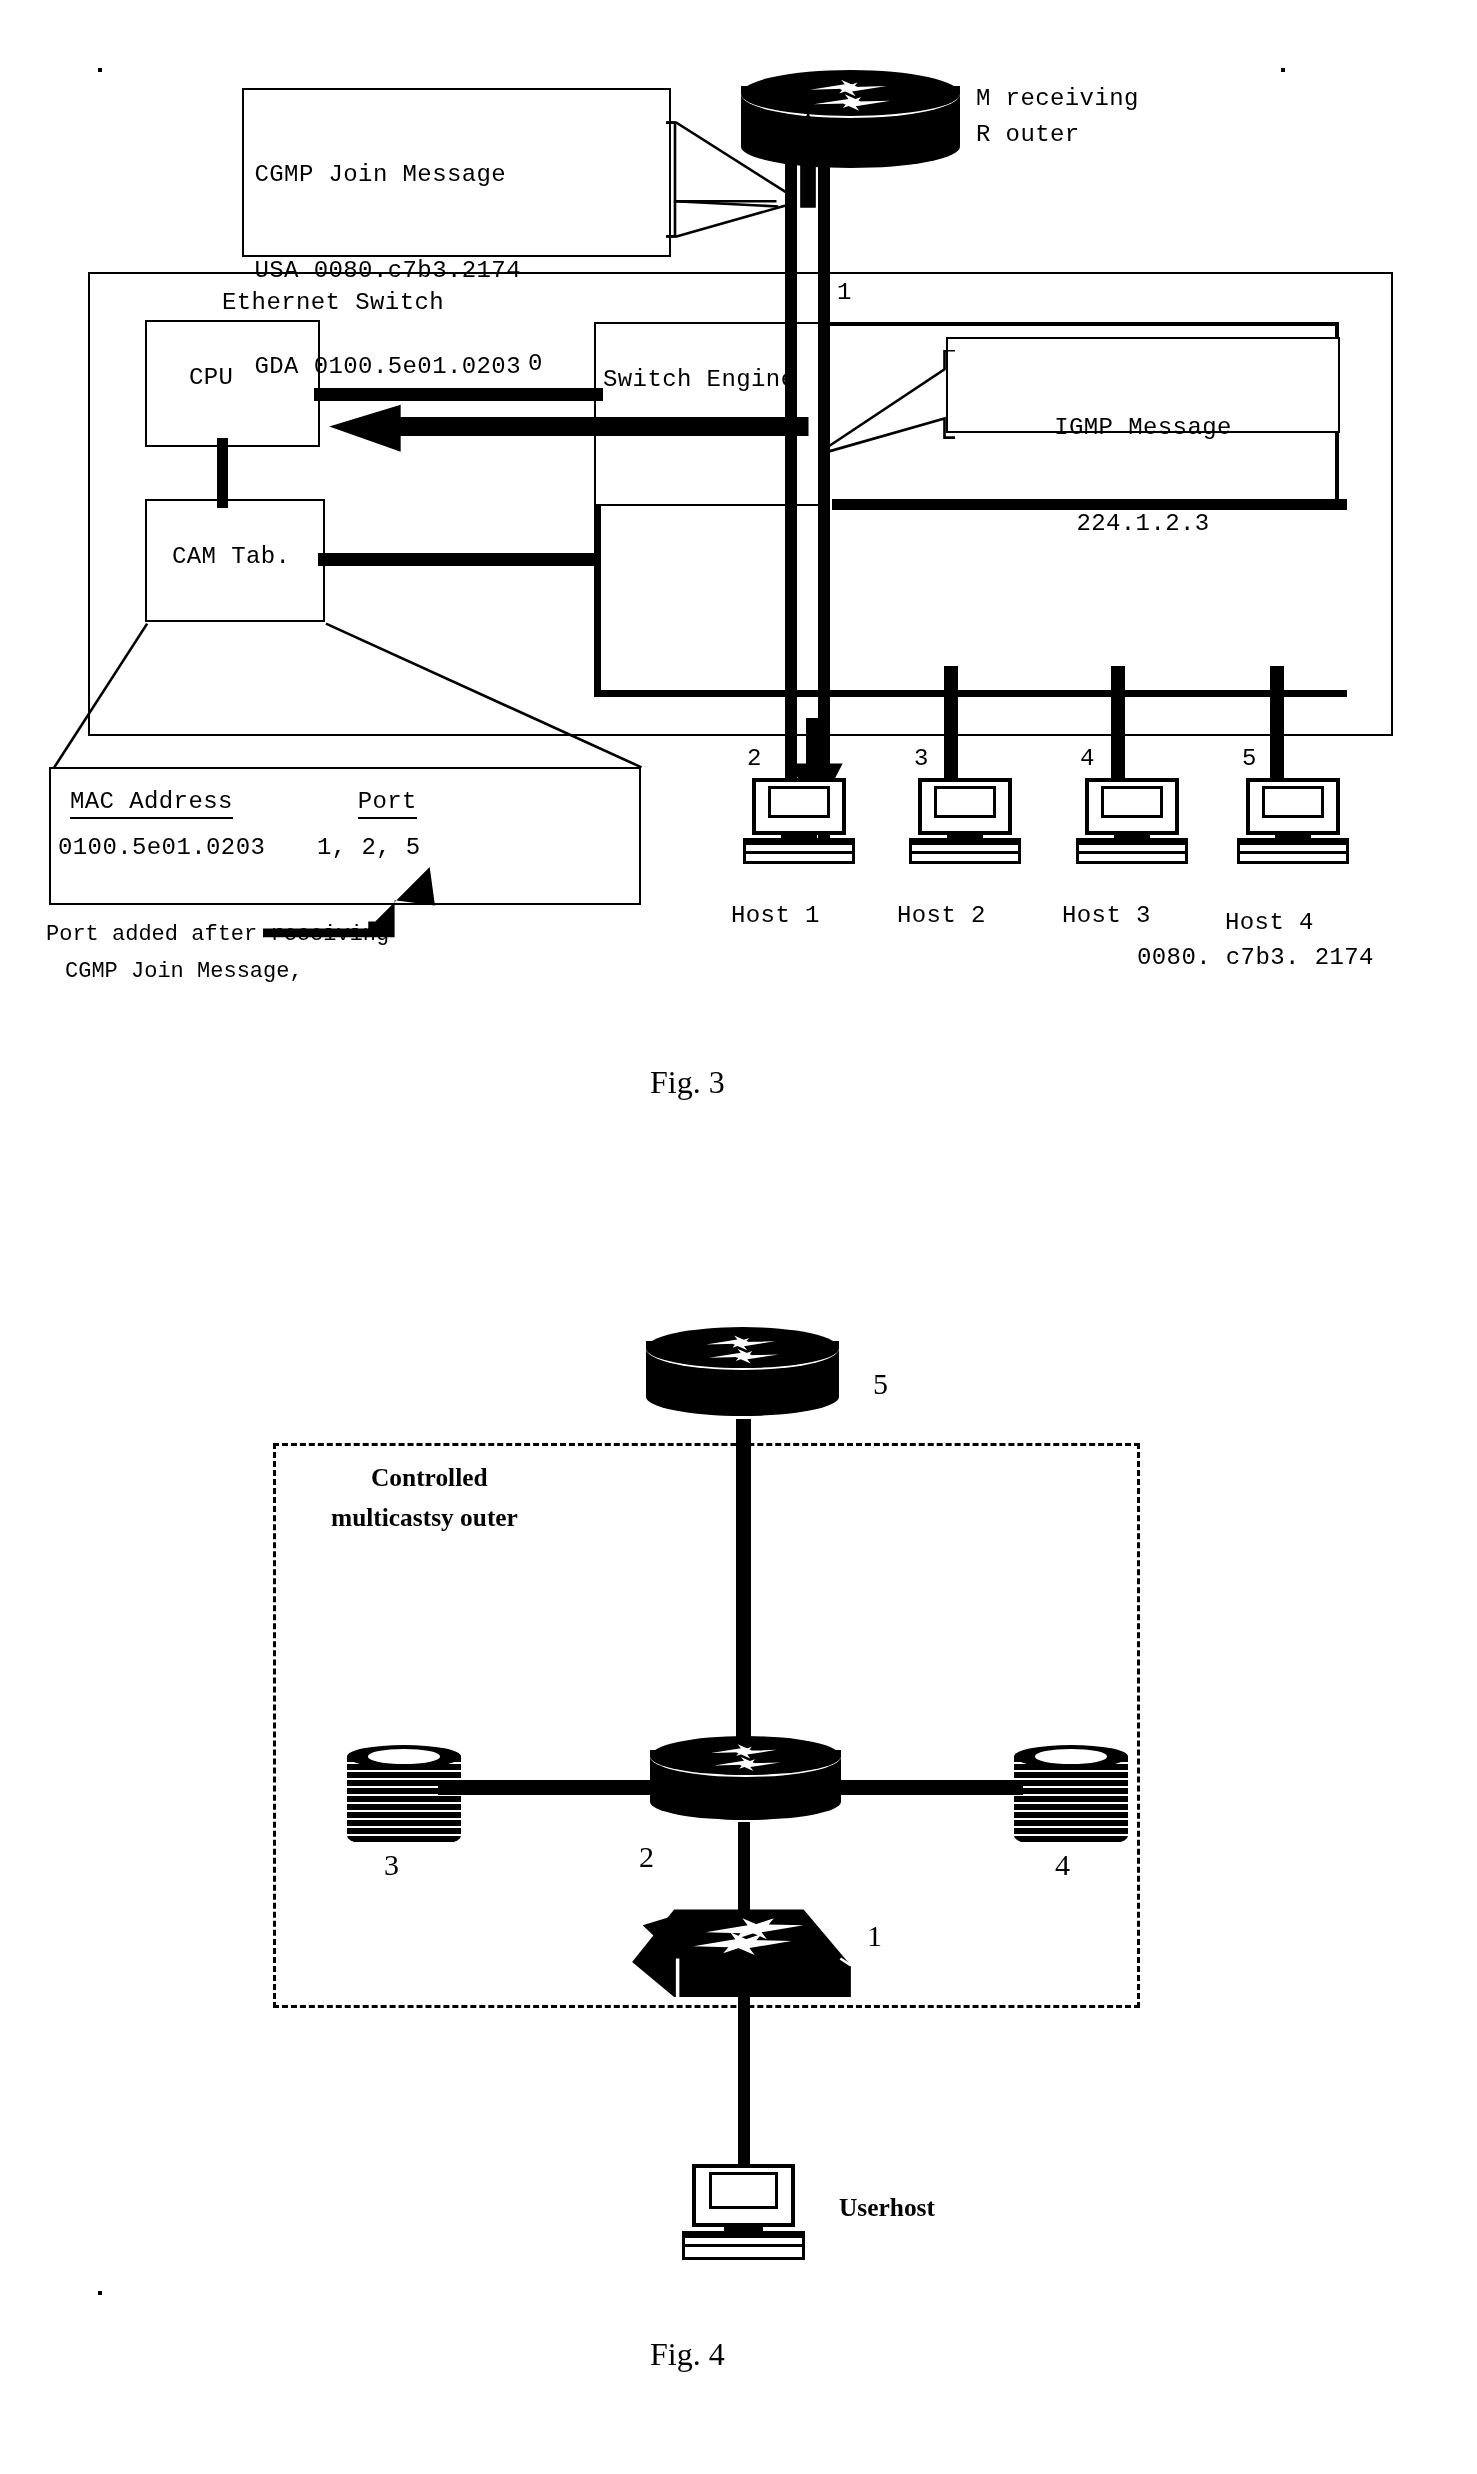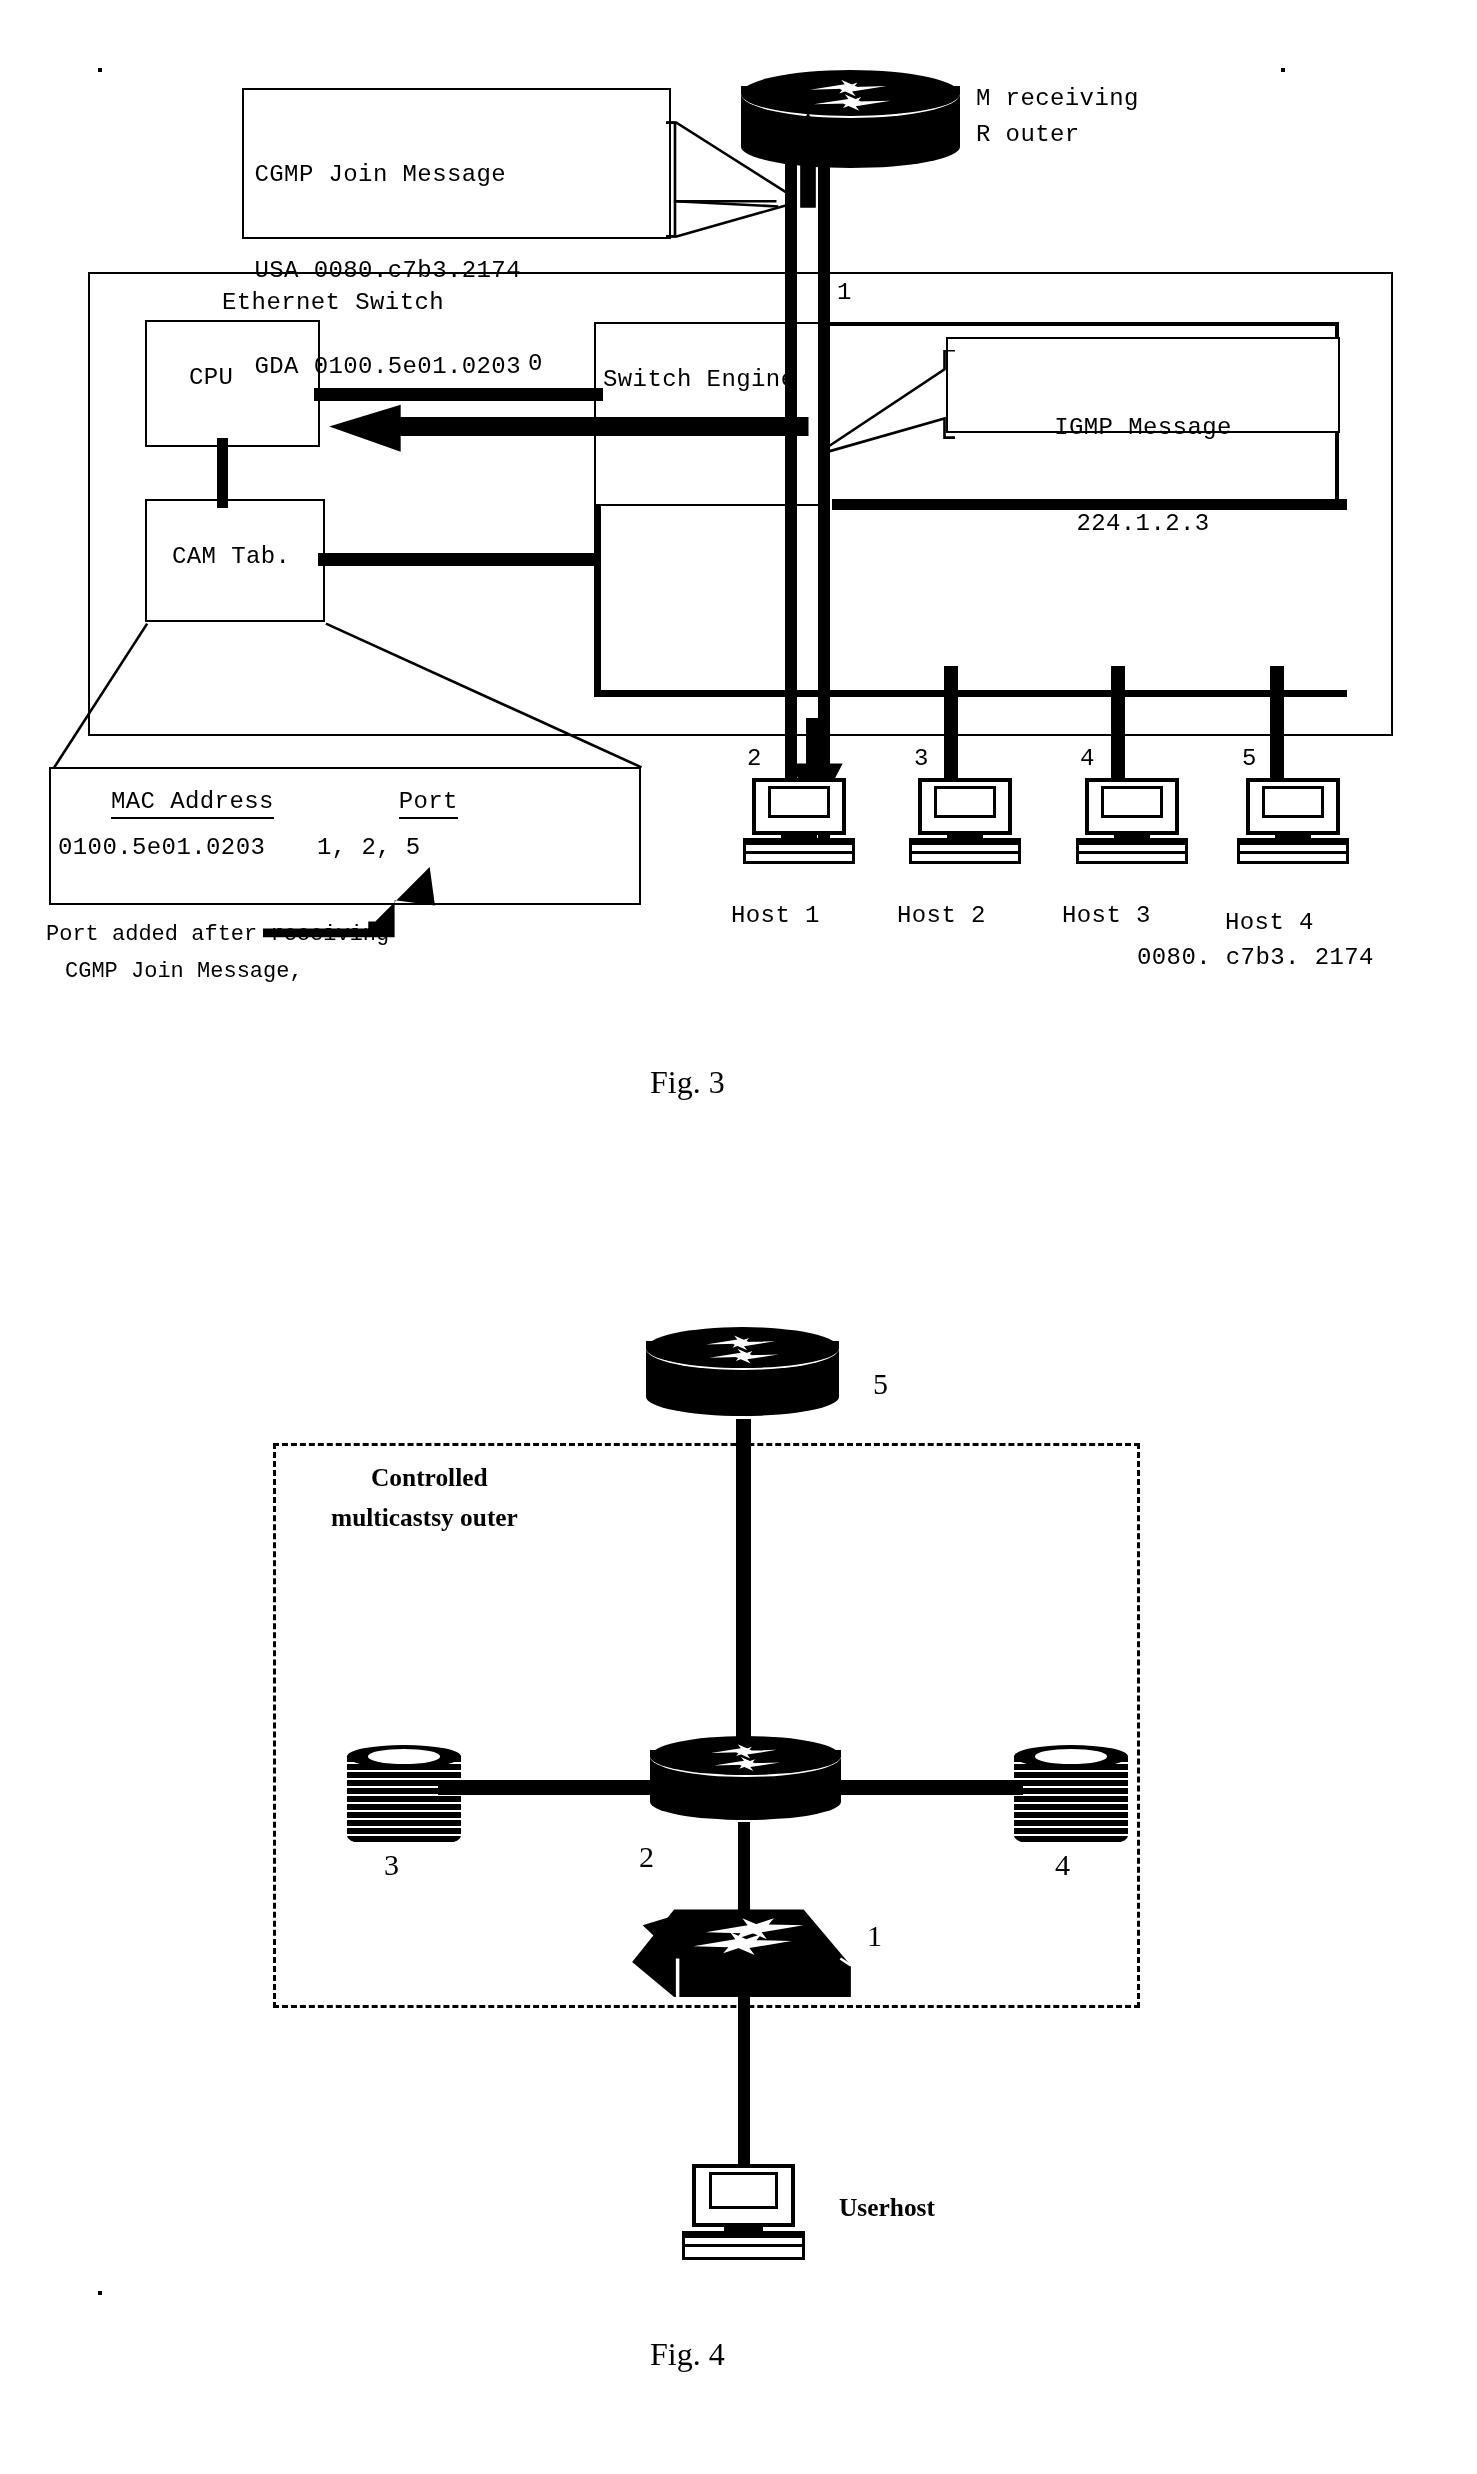--- a/index.html
+++ b/index.html
@@ -172,21 +172,21 @@
 </head>
 <body>
 
 <div class="page">
 
   <div class="abs" style="left:0;top:0;width:1478px;height:1156px;">
 
     <div class="speck" style="left:98px;top:68px;"></div>
     <div class="speck" style="left:1281px;top:68px;"></div>
 
-    <div class="callout mono t-callout" style="left:242px; top:88px; width:429px; height:151px;">
+    <div class="callout mono t-callout" style="left:242px; top:88px; width:429px; height:169px;">
       <div>CGMP Join Message</div>
       <div>USA 0080.c7b3.2174</div>
       <div>GDA 0100.5e01.0203</div>
     </div>
 
     <svg class="abs" style="left:666px; top:105px; width:123px; height:175px;" viewBox="0 0 140 200">
       <polyline points="0,20 10,20 10,110 126,110" fill="none" stroke="#000" stroke-width="3"></polyline>
       <polyline points="0,150 10,150 10,110" fill="none" stroke="#000" stroke-width="3"></polyline>
       <line x1="10" y1="110" x2="128" y2="116" stroke="#000" stroke-width="3"></line>
     </svg>
@@ -254,21 +254,21 @@
     <svg class="abs" style="left:815px; top:350px; width:140px; height:114px;" viewBox="0 0 160 130">
       <polyline points="160,0 148,0 148,22 8,115" fill="none" stroke="#000" stroke-width="3"></polyline>
       <polyline points="160,100 148,100 148,78 8,118" fill="none" stroke="#000" stroke-width="3"></polyline>
     </svg>
 
     <svg class="abs" style="left:49px; top:613px; width:596px; height:158px;" viewBox="0 0 680 180">
       <line x1="112" y1="12" x2="6" y2="176" stroke="#000" stroke-width="3"></line>
       <line x1="316" y1="12" x2="676" y2="176" stroke="#000" stroke-width="3"></line>
     </svg>
     <div class="rect" style="left:49px; top:767px; width:592px; height:138px; border-width:2.6px;"></div>
-    <div class="abs mono t-label" style="left:70px; top:788px; width:561px;margin-left:41px;">
+    <div class="abs mono t-label" style="left:70px; top:788px; width:561px;">
       <span class="u">MAC Address</span>
       <span class="u" style="margin-left:110px;">Port</span>
     </div>
     <div class="abs mono t-label" style="left:58px; top:834px; width:561px;">
       <span>0100.5e01.0203</span>
       <span style="margin-left:37px;">1, 2, 5</span>
     </div>
 
     <svg class="abs" style="left:263px; top:867px; width:193px; height:79px;" viewBox="0 0 220 90">
       <path d="M0,70 L120,70 L120,62 L128,62 L190,0 L196,44 L150,38 L150,80 L0,80 Z" fill="#000"></path>

